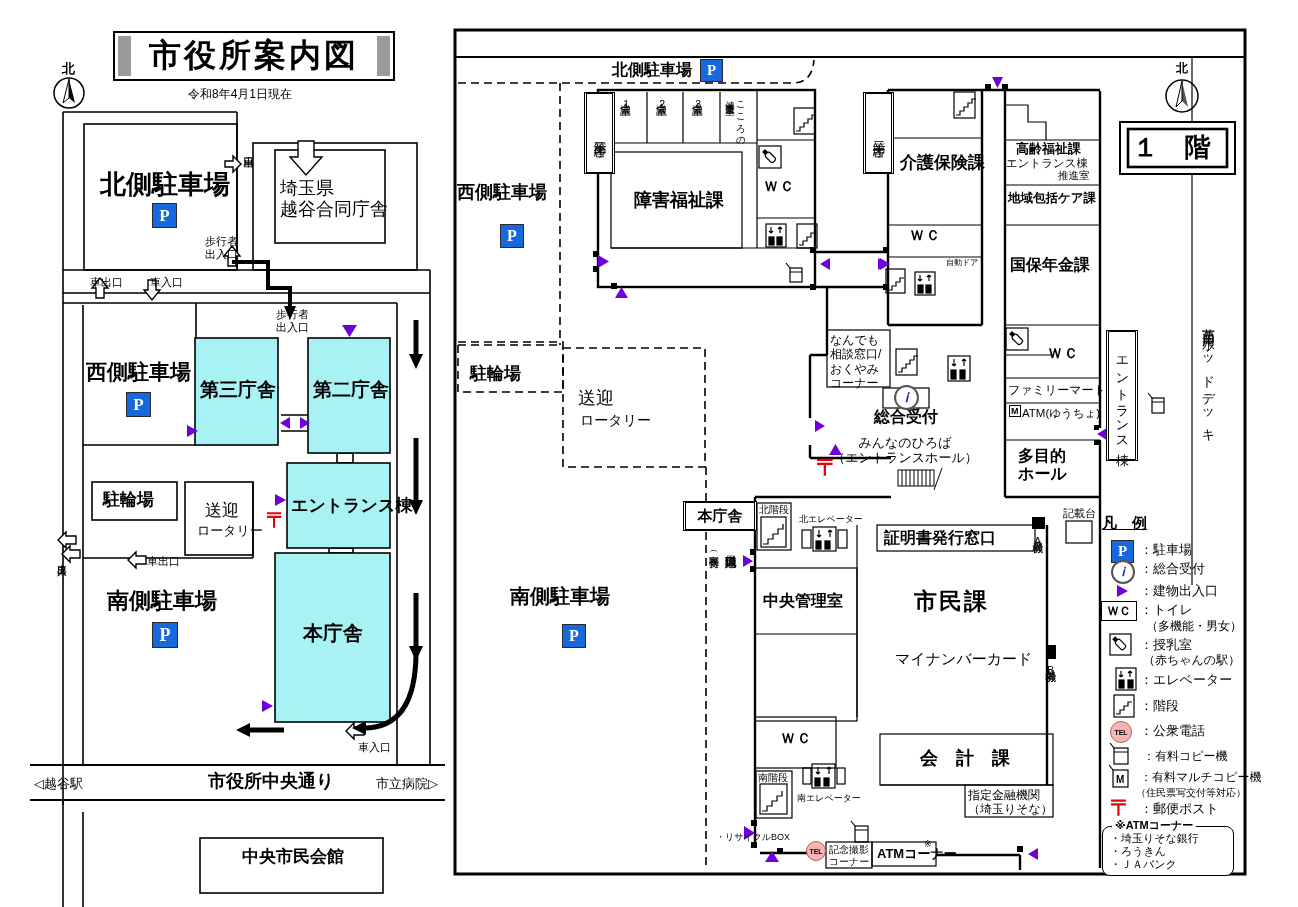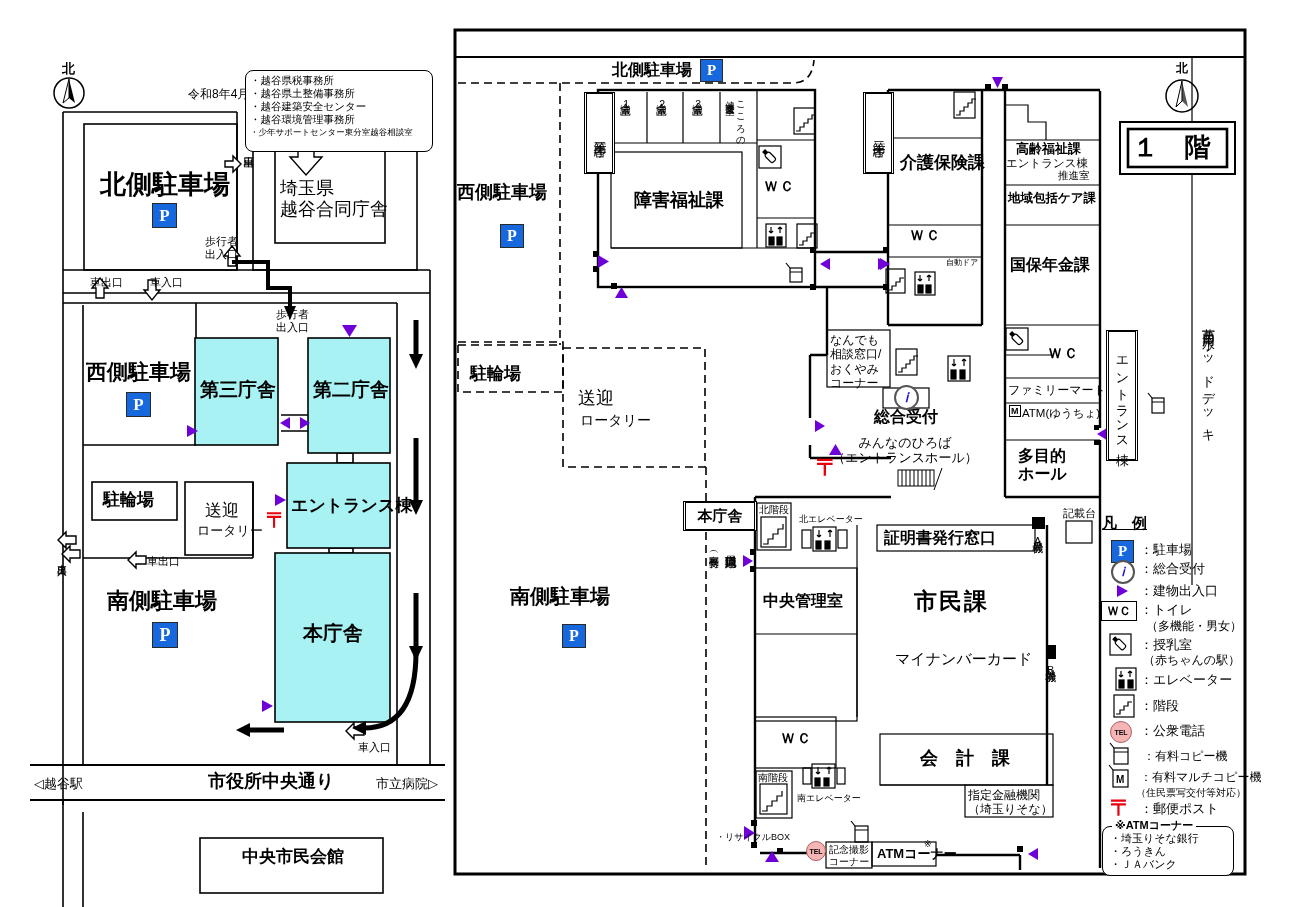--- a/index.html
+++ b/index.html
@@ -206,30 +206,26 @@
     <polygon points="815,420 815,432 825,426"></polygon>
     <polygon points="829,455 842,455 835.5,444"></polygon>
     <polygon points="1107,428 1107,440 1097,434"></polygon>
     <polygon points="743,555 743,567 753,561"></polygon>
     <polygon points="744,826 744,840 755,833"></polygon>
     <polygon points="765,862 779,862 772,851"></polygon>
     <polygon points="1038,848 1038,860 1028,854"></polygon>
   </g>
 </svg>
 
+<div class="titlebox">
+  <span class="bold" style="font-size:32px;letter-spacing:3px;">市役所案内図</span>
+</div>
 <div class="L" style="left:188px;top:88px;font-size:12px;">令和8年4月1日現在</div>
 <div class="L bold" style="left:62px;top:62px;font-size:13px;">北</div>
 
-<div class="annexbox">
-  <div>・越谷県税事務所</div>
-  <div>・越谷県土整備事務所</div>
-  <div>・越谷建築安全センター</div>
-  <div>・越谷環境管理事務所</div>
-  <div>・少年サポートセンター東分室越谷相談室</div>
-</div>
 
 <div class="L bold" style="left:100px;top:170px;font-size:26px;">北側駐車場</div>
 <div class="p-ic" style="left:152px;top:203px;width:23px;height:23px;font-size:17px;">
       <span>P</span>
     </div>
 <div class="L" style="left:280px;top:178px;font-size:18px;"><span>埼玉県</span><br><span>越谷合同庁舎</span></div>
 <div class="L V" style="left:242px;top:147px;font-size:11px;">車出口</div>
 <div class="L" style="left:205px;top:235px;font-size:11px;">歩行者
 出入口</div>
 <div class="L" style="left:90px;top:276px;font-size:11px;">車出口</div>

